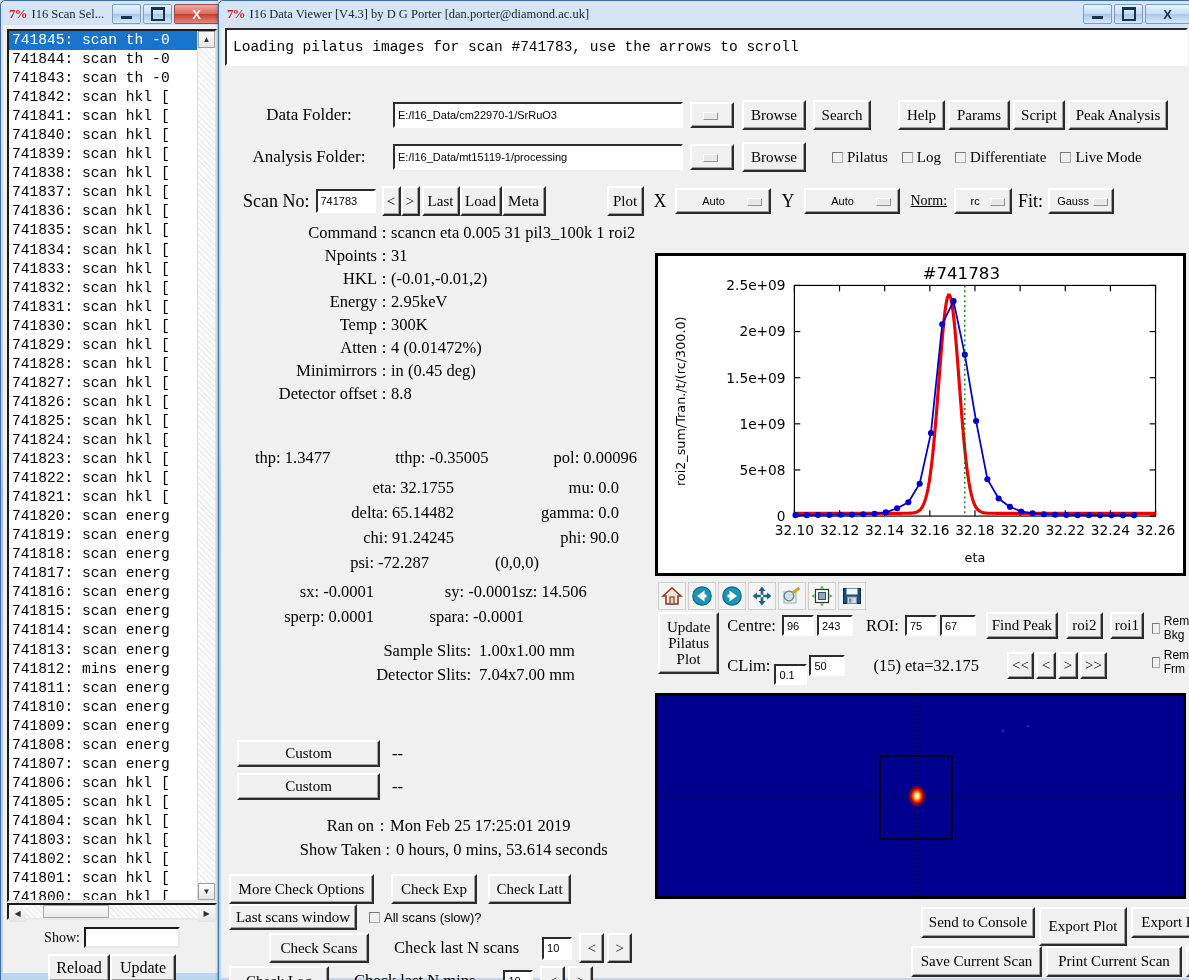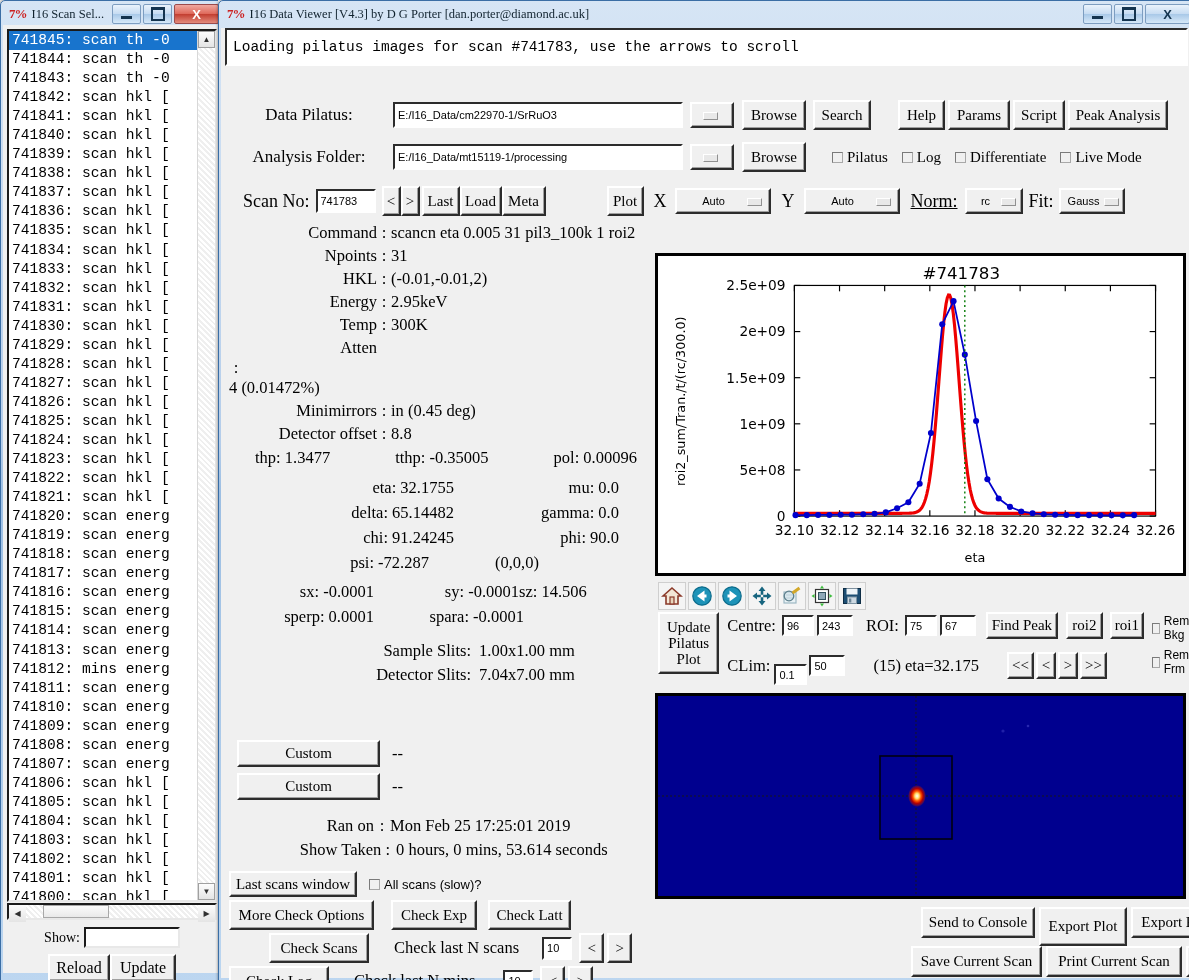--- a/index.html
+++ b/index.html
@@ -349,21 +349,21 @@
             </span>
           <span class="wbtn close plain">X</span>
         </span>
       </div>
 
       <div class="win-body">
 
         <div class="statusbar">Loading pilatus images for scan #741783, use the arrows to scroll</div>
 
         <div class="row" style="position:absolute;left:8px;top:72px;width:955px;">
-          <span class="lbl-serif" style="width:160px;text-align:center;">Data Pilatus:</span>
+          <span class="lbl-serif" style="width:160px;text-align:center;">Data Folder:</span>
           <span class="field" style="width:290px;height:26px;margin-left:4px;">E:/I16_Data/cm22970-1/SrRuO3</span>
           <span class="optmenu" style="width:44px;height:26px;margin-left:7px;">
               <i class="ind" style="right:14px"></i>
             </span>
           <span class="btn" style="width:64px;height:30px;margin-left:8px;">Browse</span>
           <span class="btn" style="width:58px;height:30px;margin-left:7px;">Search</span>
           <span class="btn" style="width:47px;height:30px;margin-left:27px;">Help</span>
           <span class="btn" style="width:62px;height:30px;margin-left:3px;">Params</span>
           <span class="btn" style="width:52px;height:30px;margin-left:3px;">Script</span>
           <span class="btn" style="width:100px;height:30px;margin-left:3px;">Peak Analysis</span>
@@ -409,21 +409,21 @@
           <span class="lbl-serif" style="font-size:18px;margin-left:10px;">X</span>
           <span class="optmenu" style="width:96px;height:26px;margin-left:8px;">
               <span style="margin-right:18px">Auto</span>
               <i class="ind"></i>
             </span>
           <span class="lbl-serif" style="font-size:18px;margin-left:11px;">Y</span>
           <span class="optmenu" style="width:96px;height:26px;margin-left:9px;">
               <span style="margin-right:18px">Auto</span>
               <i class="ind"></i>
             </span>
-          <span class="lbl-serif" style="font-size:18px;margin-left:11px;text-decoration:underline;">Norm:</span>
+          <span class="lbl-serif" style="font-size:14px;margin-left:11px;text-decoration:underline;">Norm:</span>
           <span class="optmenu" style="width:58px;height:26px;margin-left:7px;">
               <span style="margin-right:16px">rc</span>
               <i class="ind" style="right:5px"></i>
             </span>
           <span class="lbl-serif" style="font-size:18px;margin-left:6px;">Fit:</span>
           <span class="optmenu" style="width:66px;height:26px;margin-left:5px;">
               <span style="margin-right:16px">Gauss</span>
               <i class="ind" style="right:4px"></i>
             </span>
         </div>
@@ -447,21 +447,21 @@
             <div class="meta-line" style="margin-bottom: 3px;">
               <span class="meta-key" style="width: 148px;">Energy</span>
               <span class="meta-colon">:</span>
               <span>2.95keV</span>
             </div>
             <div class="meta-line" style="margin-bottom: 3px;">
               <span class="meta-key" style="width: 148px;">Temp</span>
               <span class="meta-colon">:</span>
               <span>300K</span>
             </div>
-            <div class="meta-line" style="margin-bottom: 3px; flex-direction: column;">
+            <div class="meta-line" style="margin-bottom: 3px;">
               <span class="meta-key" style="width: 148px;">Atten</span>
               <span class="meta-colon">:</span>
               <span>4 (0.01472%)</span>
             </div>
             <div class="meta-line" style="margin-bottom: 3px;">
               <span class="meta-key" style="width: 148px;">Minimirrors</span>
               <span class="meta-colon">:</span>
               <span>in (0.45 deg)</span>
             </div>
             <div class="meta-line" style="margin-bottom: 3px;">
@@ -529,31 +529,31 @@
             <span style="width:16px;text-align:center;">:</span>
             <span>Mon Feb 25 17:25:01 2019</span>
           </div>
           <div style="display:flex;">
             <span style="width:161px;text-align:right;">Show Taken :</span>
             <span style="margin-left:6px;">0 hours, 0 mins, 53.614 seconds</span>
           </div>
         </div>
 
         <div style="position:absolute;left:8px;top:843px;">
+          <div style="display:flex;align-items:center;margin-top:3px;">
+            <span class="btn" style="width:145px;height:30px;">More Check Options</span>
+            <span class="btn" style="width:86px;height:30px;margin-left:17px;">Check Exp</span>
+            <span class="btn" style="width:83px;height:30px;margin-left:11px;">Check Latt</span>
+          </div>
           <div style="display:flex;align-items:center;">
             <span class="btn" style="width:128px;height:26px;">Last scans window</span>
             <span class="cbwrap" style="margin-left:12px;">
               <span class="cb"></span>
               <span style="font-family:'Liberation Sans',sans-serif;font-size:13px;">All scans (slow)?</span>
             </span>
-          </div>
-          <div style="display:flex;align-items:center;margin-top:3px;">
-            <span class="btn" style="width:145px;height:30px;">More Check Options</span>
-            <span class="btn" style="width:86px;height:30px;margin-left:17px;">Check Exp</span>
-            <span class="btn" style="width:83px;height:30px;margin-left:11px;">Check Latt</span>
           </div>
           <div style="display:flex;align-items:center;margin-top:3px;padding-left:40px;">
             <span class="btn" style="width:100px;height:30px;">Check Scans</span>
             <span class="meta" style="margin-left:25px;">Check last N scans</span>
             <span class="field" style="width:30px;height:23px;margin-left:23px;">10</span>
             <span class="btn" style="width:25px;height:30px;margin-left:7px;">&lt;</span>
             <span class="btn" style="width:25px;height:30px;margin-left:3px;">&gt;</span>
           </div>
           <div style="display:flex;align-items:center;margin-top:3px;">
             <span class="btn" style="width:100px;height:30px;">Check Log</span>

